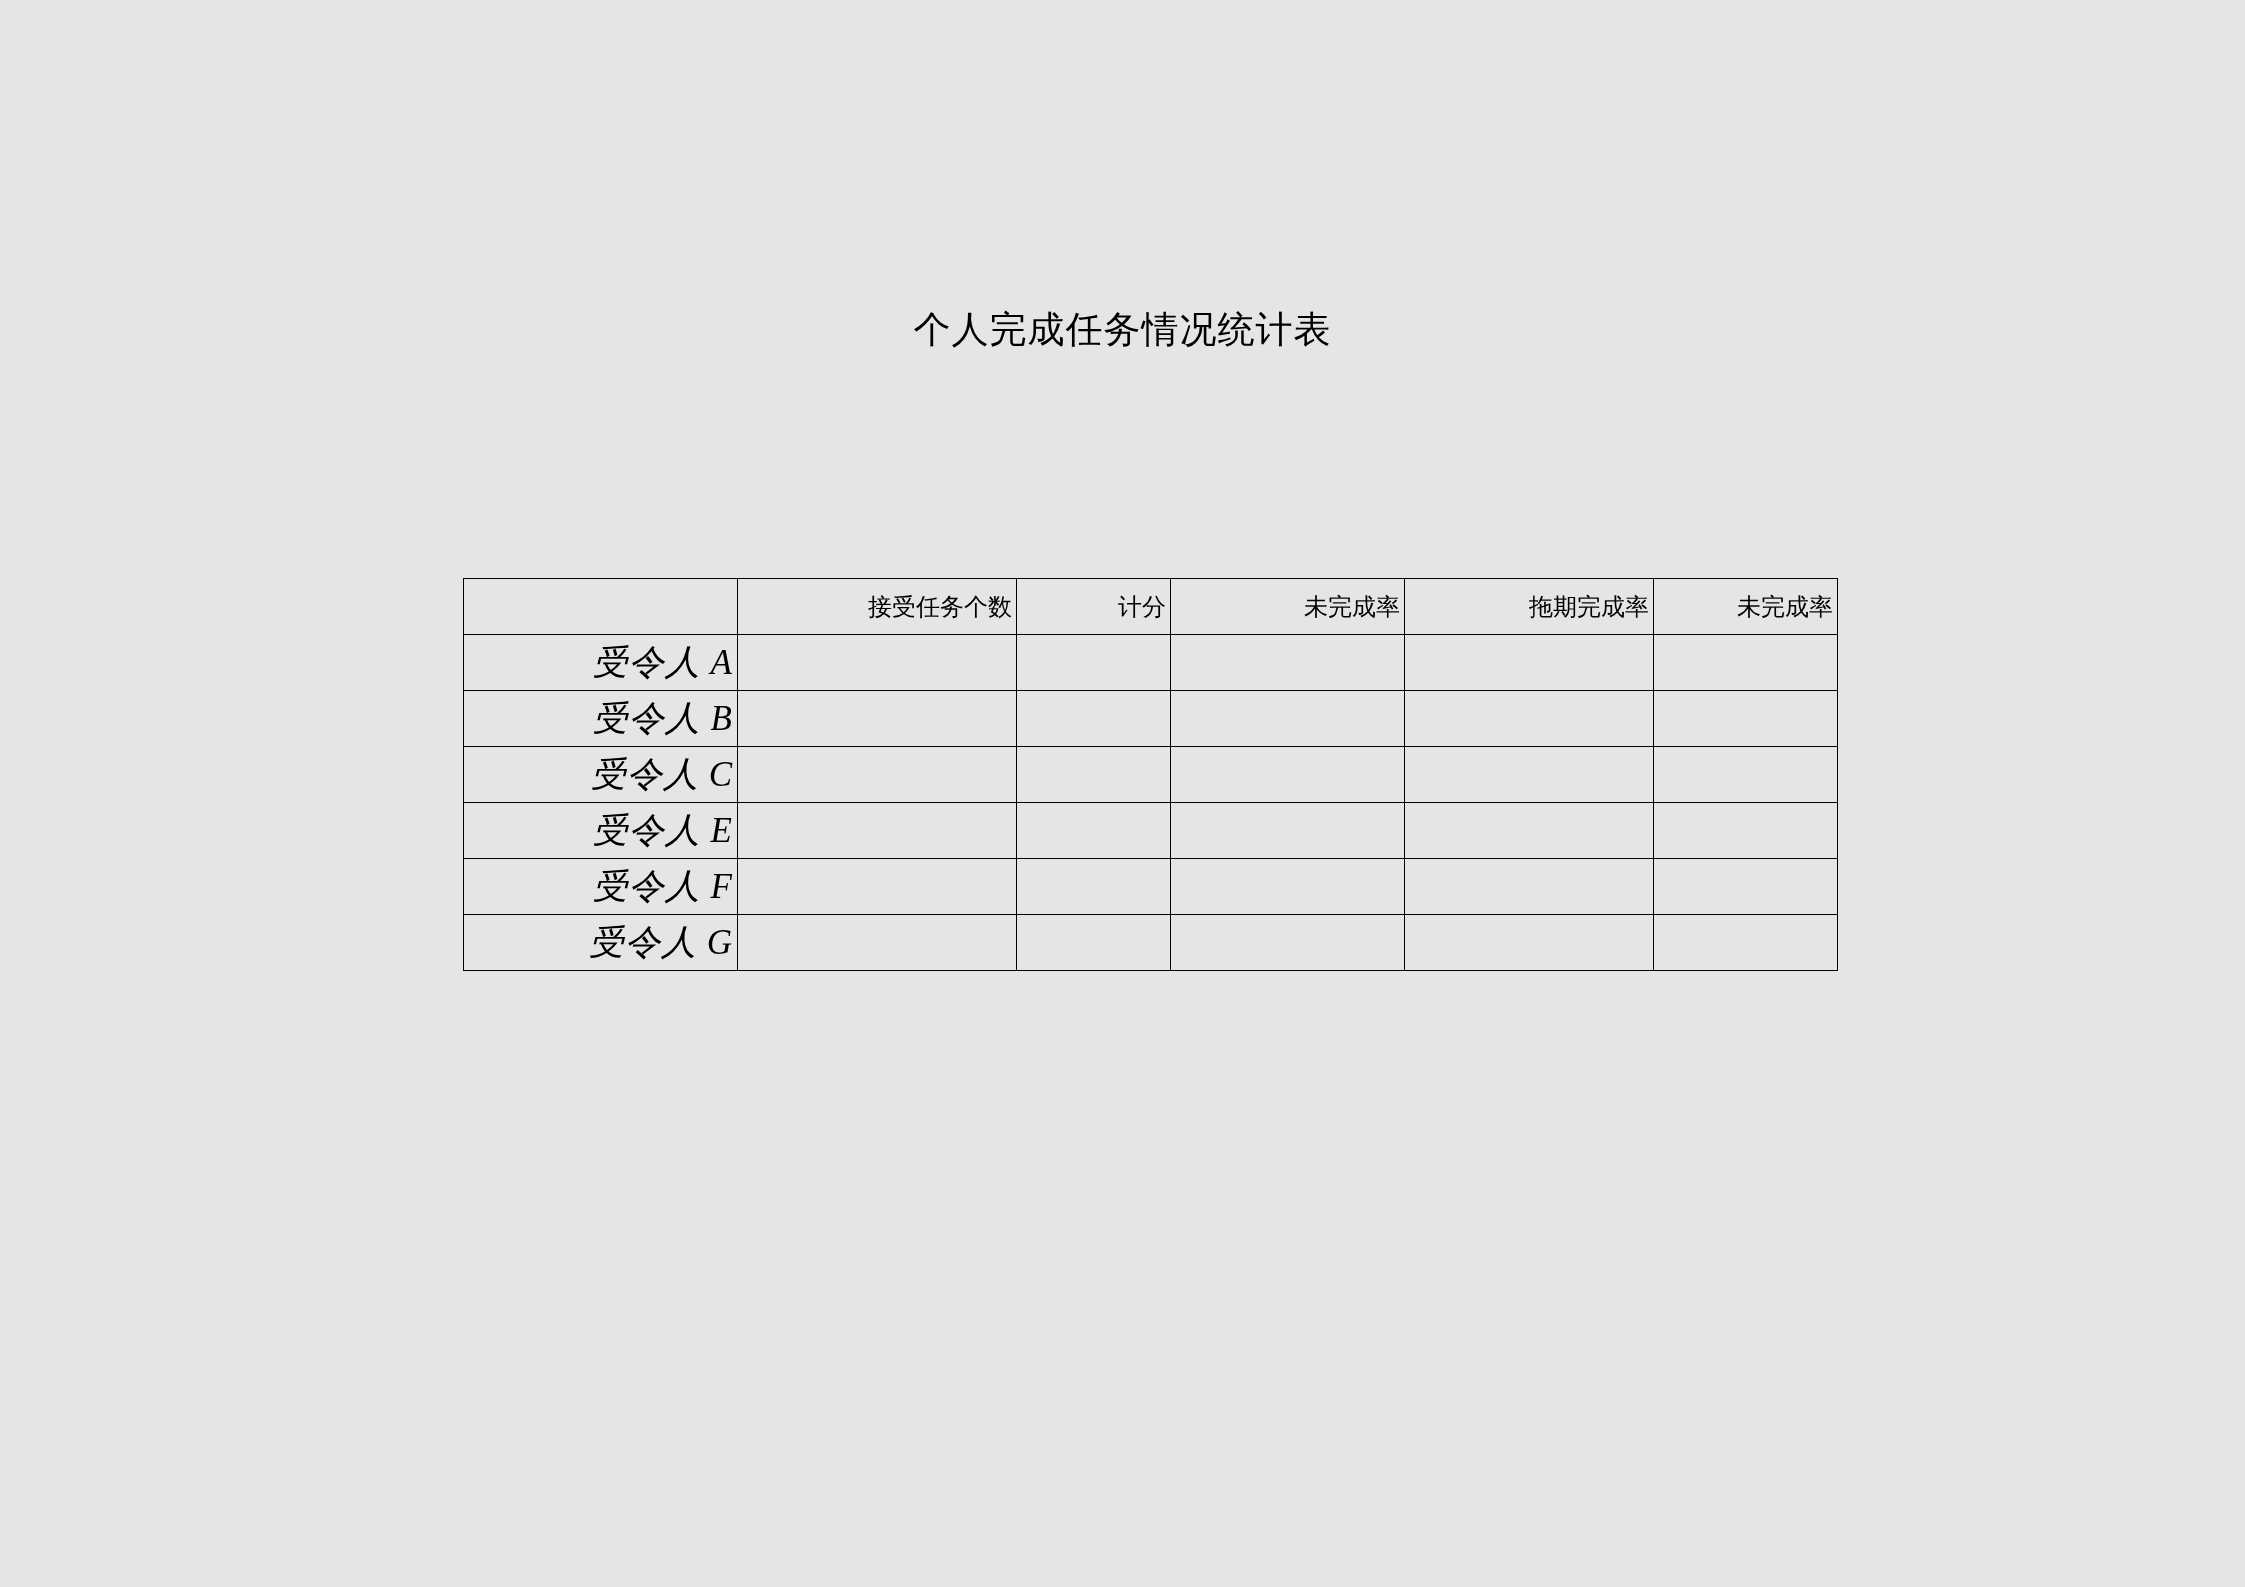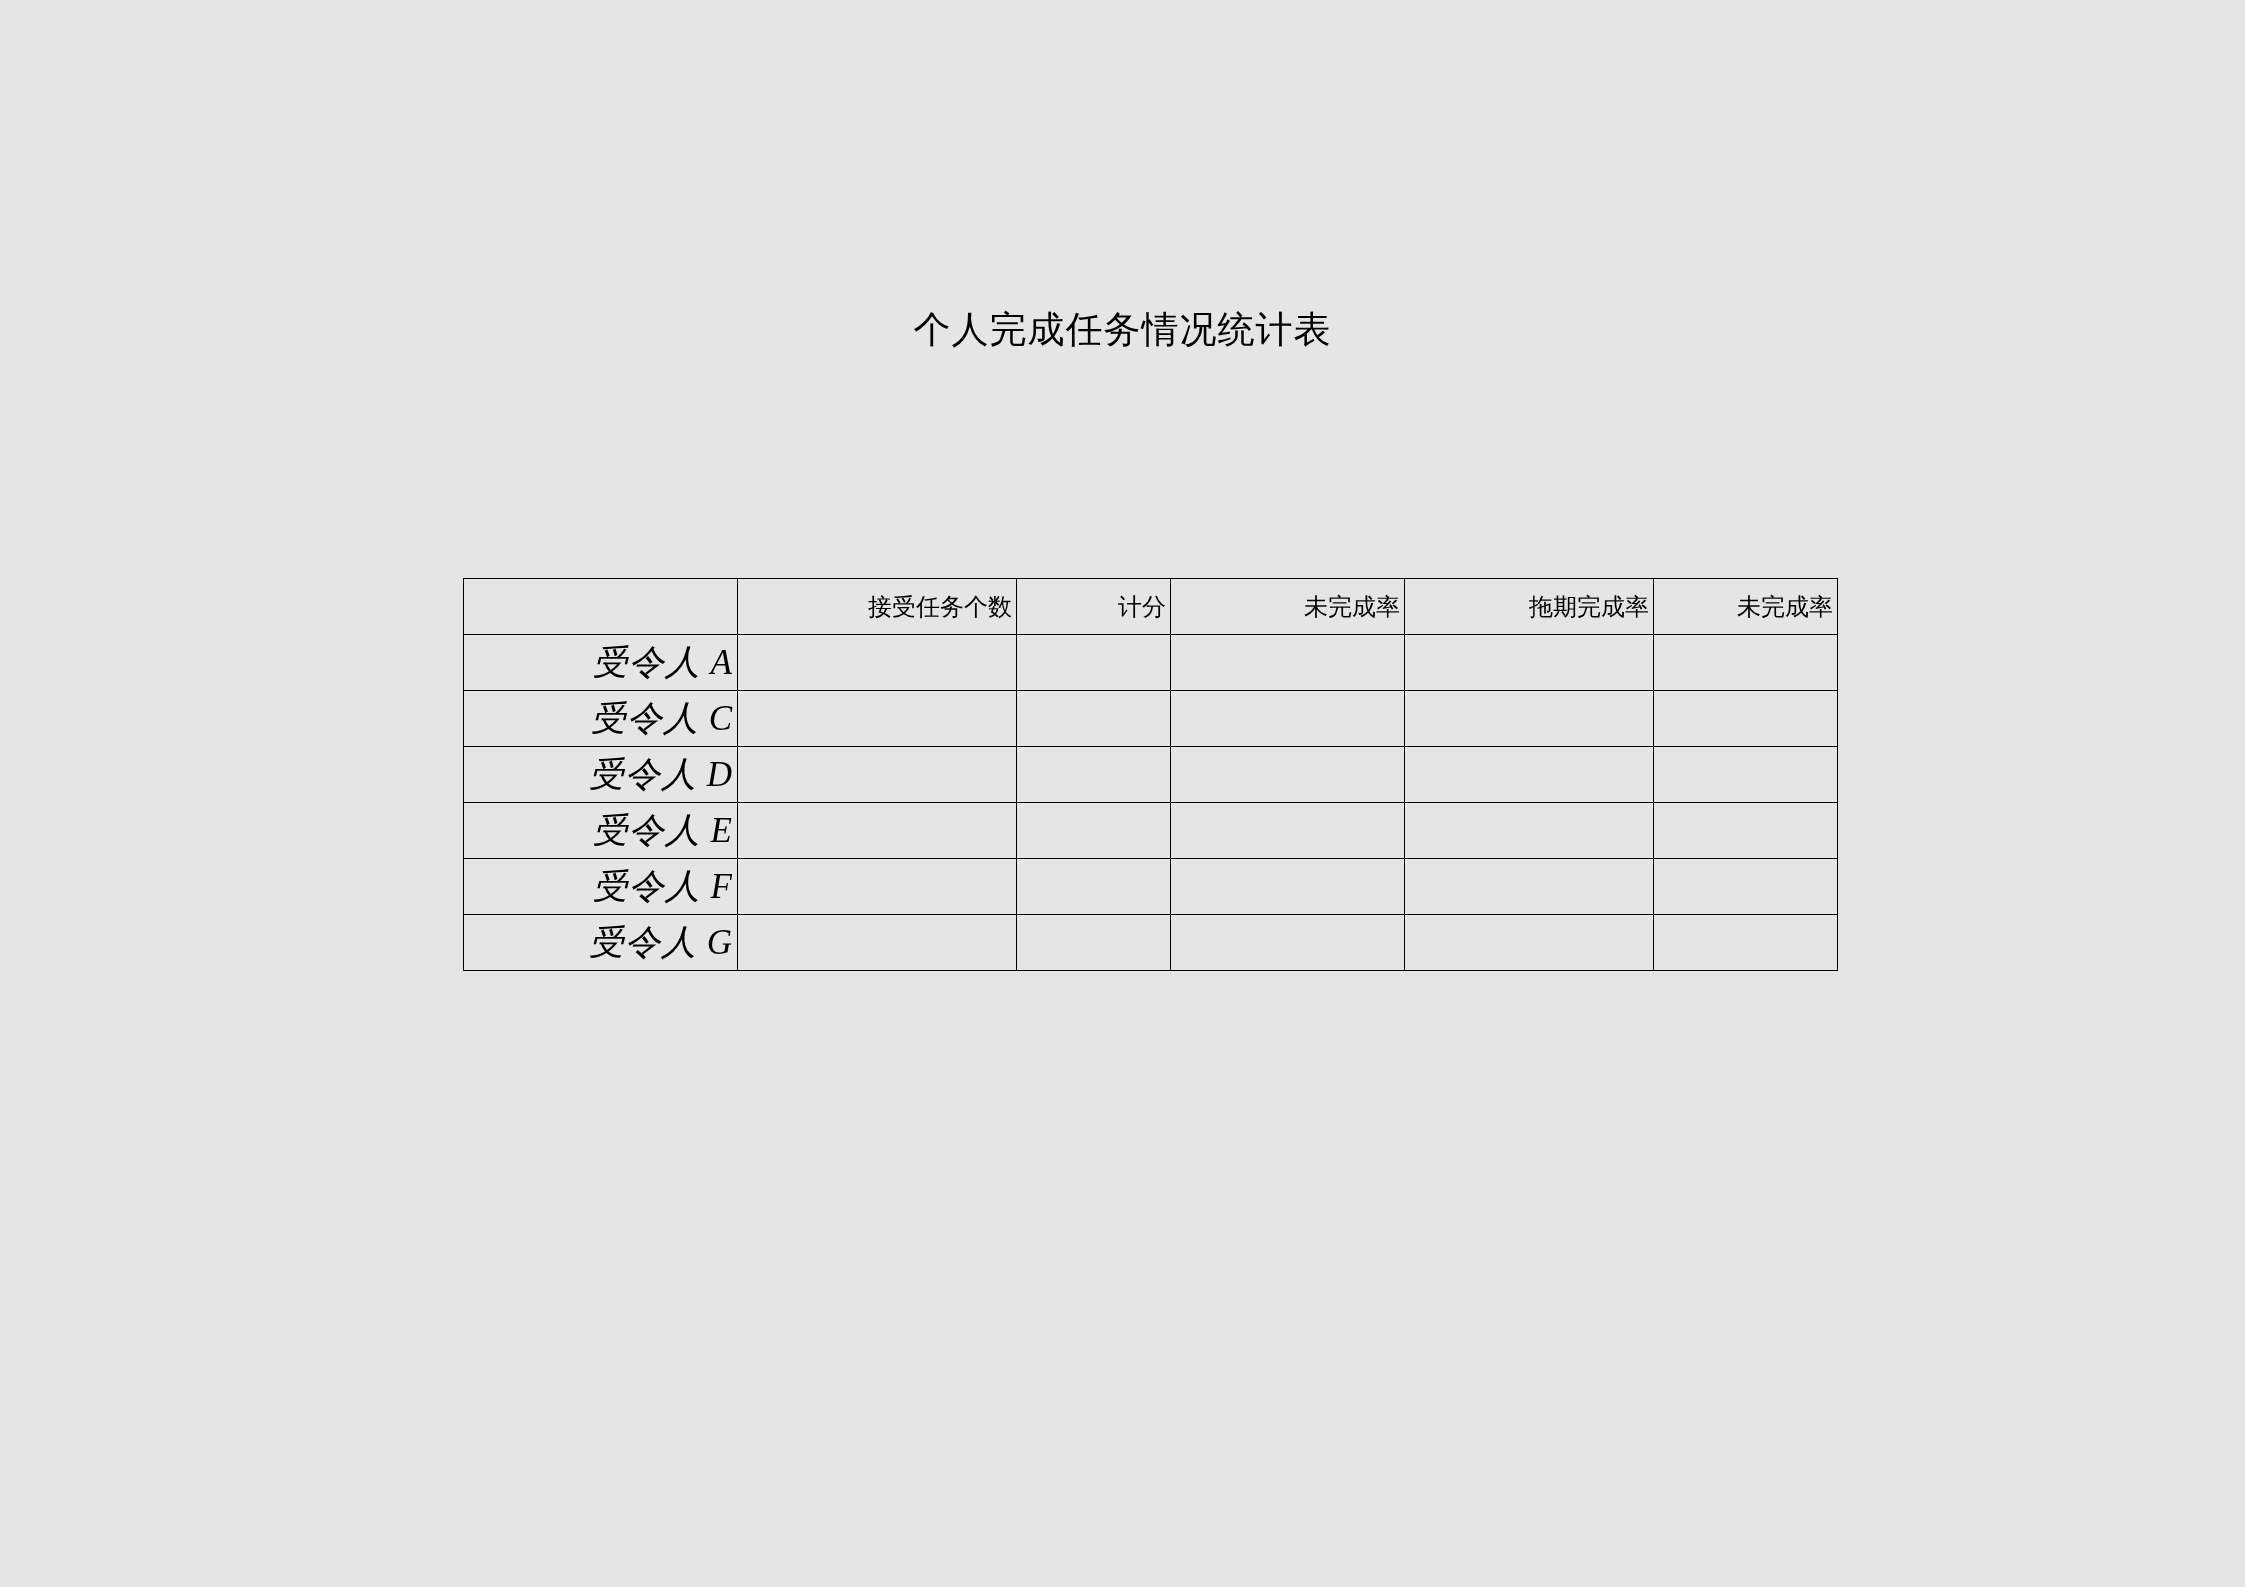--- a/index.html
+++ b/index.html
@@ -104,38 +104,38 @@
 
       <tr>
         <td class="col-name"><span class="row-label">受令人 A</span></td>
         <td class="col-c1 empty-cell"></td>
         <td class="col-c2 empty-cell"></td>
         <td class="col-c3 empty-cell"></td>
         <td class="col-c4 empty-cell"></td>
         <td class="col-c5 empty-cell"></td>
       </tr>
 
+      <tr>
+        <td class="col-name"><span class="row-label">受令人 B</span></td>
+        <td class="col-c1 empty-cell"></td>
+        <td class="col-c2 empty-cell"></td>
+        <td class="col-c3 empty-cell"></td>
+        <td class="col-c4 empty-cell"></td>
+        <td class="col-c5 empty-cell"></td>
+      </tr>
 
       <tr>
         <td class="col-name"><span class="row-label">受令人 C</span></td>
         <td class="col-c1 empty-cell"></td>
         <td class="col-c2 empty-cell"></td>
         <td class="col-c3 empty-cell"></td>
         <td class="col-c4 empty-cell"></td>
         <td class="col-c5 empty-cell"></td>
       </tr>
 
-      <tr>
-        <td class="col-name"><span class="row-label">受令人 D</span></td>
-        <td class="col-c1 empty-cell"></td>
-        <td class="col-c2 empty-cell"></td>
-        <td class="col-c3 empty-cell"></td>
-        <td class="col-c4 empty-cell"></td>
-        <td class="col-c5 empty-cell"></td>
-      </tr>
 
       <tr>
         <td class="col-name"><span class="row-label">受令人 E</span></td>
         <td class="col-c1 empty-cell"></td>
         <td class="col-c2 empty-cell"></td>
         <td class="col-c3 empty-cell"></td>
         <td class="col-c4 empty-cell"></td>
         <td class="col-c5 empty-cell"></td>
       </tr>
 

